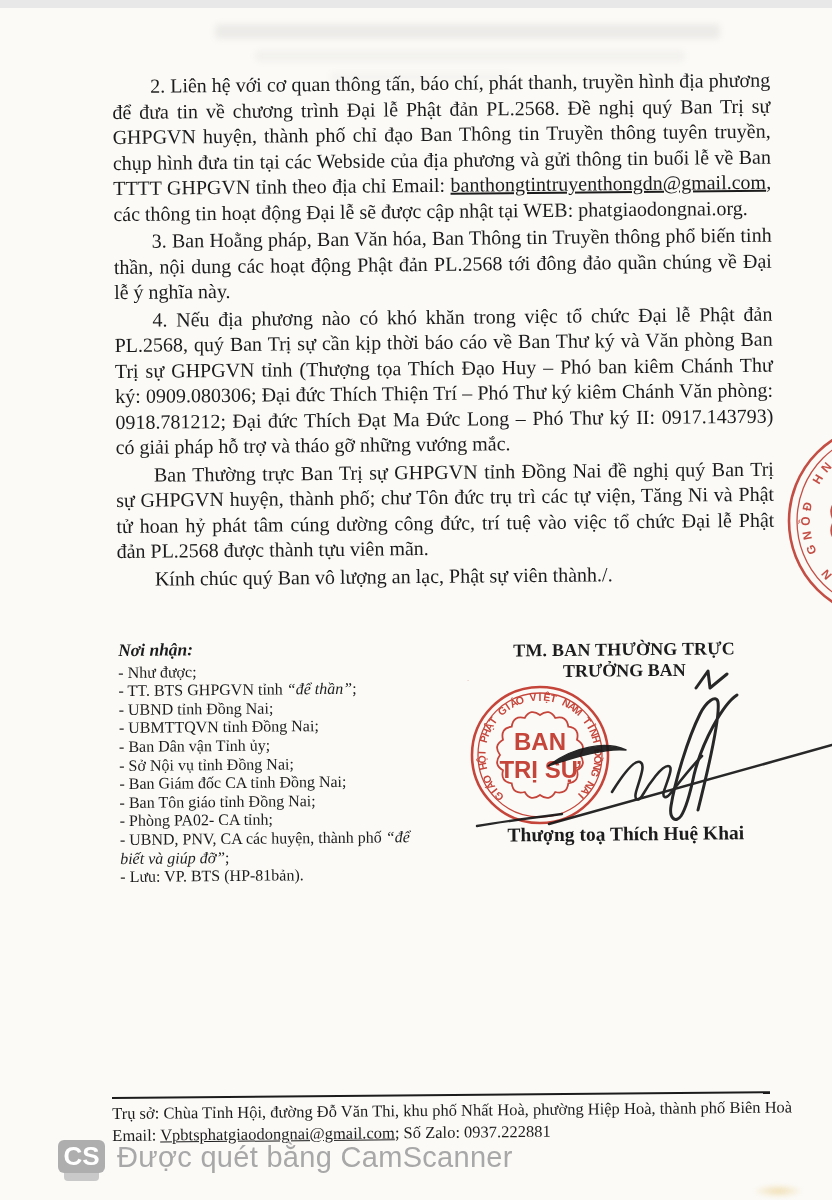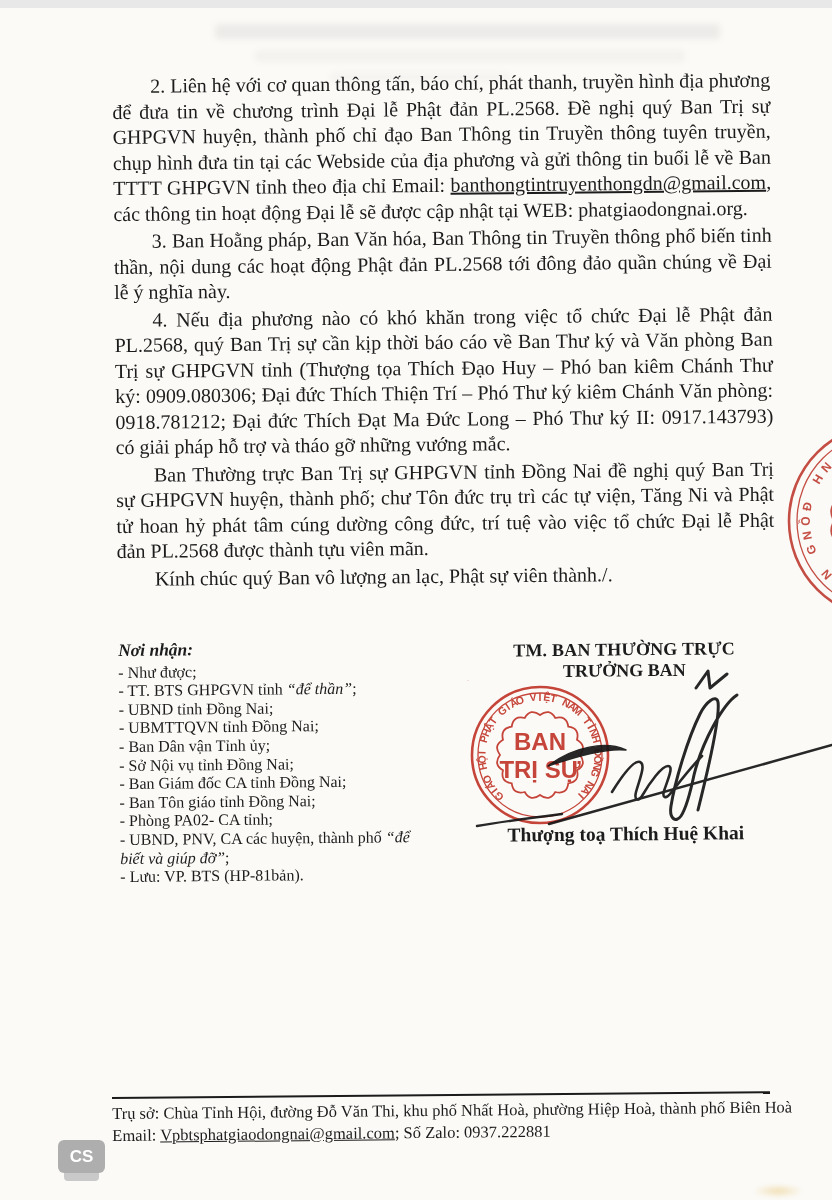--- a/index.html
+++ b/index.html
@@ -32,21 +32,21 @@
   .side-stamp-svg{position:absolute;left:727px;top:398px;width:210px;height:230px;opacity:.88;}
   .sig-svg{position:absolute;left:440px;top:630px;width:400px;height:230px;}
 
   .footer-rule{position:absolute;left:112px;top:1089px;width:658px;height:2px;background:#1b1b1b;
                transform:rotate(-0.5deg);transform-origin:0 0;}
   .footer{position:absolute;left:112px;top:1095px;width:700px;font-size:16.5px;line-height:21.5px;}
   .footer p{margin:0;}
 
   .wm-box{position:absolute;left:58px;top:1132px;width:47px;height:33px;background:#aeaeae;border-radius:6px;
           display:flex;align-items:center;justify-content:center;
-          font-family:"Liberation Sans",sans-serif;font-weight:bold;font-size:17px;color:#ffffff;}
+          font-family:"Liberation Sans",sans-serif;font-weight:bold;font-size:26px;color:#ffffff;}
   .wm-flap{position:absolute;left:64px;top:1164px;width:35px;height:9px;background:#c9c9c9;border-radius:0 0 4px 4px;}
   .wm-text{position:absolute;left:117px;top:1133px;font-family:"Liberation Sans",sans-serif;
            font-size:29px;color:#a8a8a8;letter-spacing:.3px;}
 
   .smudge{position:absolute;left:752px;top:1176px;width:52px;height:14px;border-radius:50%;
           background:radial-gradient(ellipse,#e8c87a,transparent 70%);opacity:.55;filter:blur(2px);}
 </style>
 </head>
 <body>
 
@@ -168,15 +168,16 @@
   </svg>
 
   <div class="footer-rule"></div>
   <div class="footer skew">
     <p>Trụ sở: Chùa Tỉnh Hội, đường Đỗ Văn Thi, khu phố Nhất Hoà, phường Hiệp Hoà, thành phố Biên Hoà</p>
     <p><span>Email: </span><span class="u">Vpbtsphatgiaodongnai@gmail.com</span><span>; Số Zalo: 0937.222881</span></p>
   </div>
 
   <div class="wm-flap"></div>
   <div class="wm-box">CS</div>
+  <div class="wm-text">Được quét bằng CamScanner</div>
 
   <div class="smudge"></div>
 </div>
 
 </body></html>

